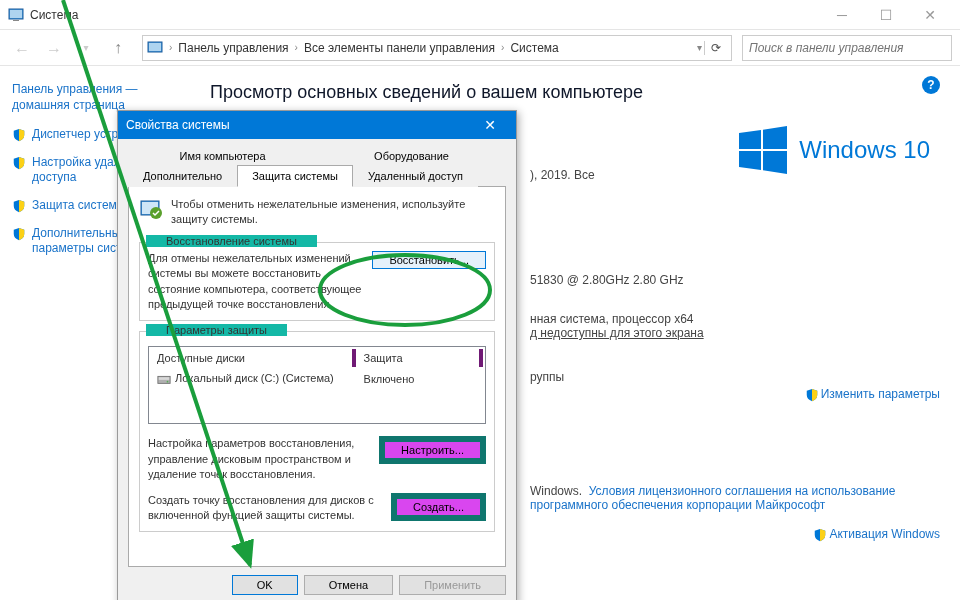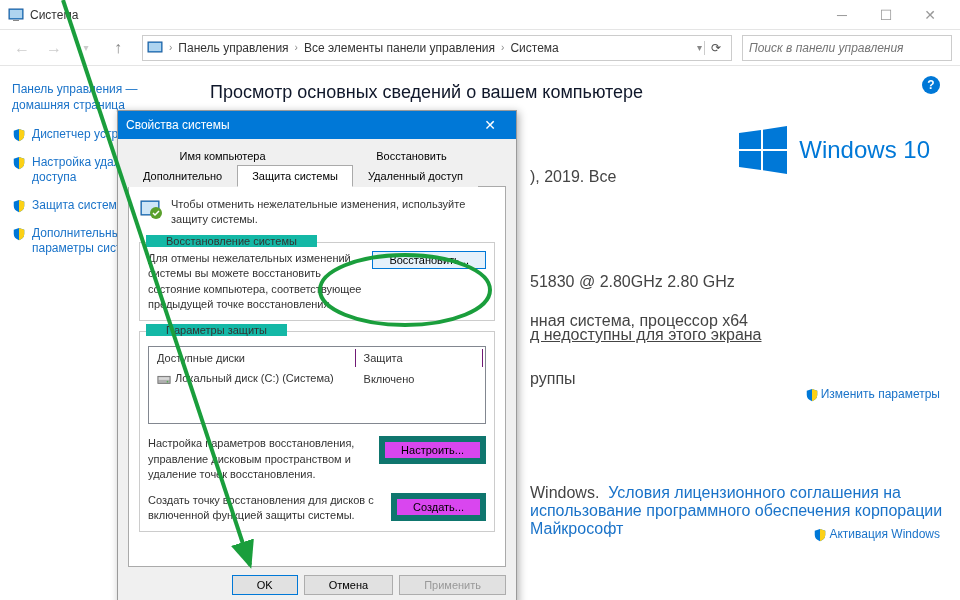--- a/index.html
+++ b/index.html
@@ -58,33 +58,33 @@
 .msg-text { line-height: 1.4; }
 
 .group { border: 1px solid #ccc; padding: 8px; margin-bottom: 10px; position: relative; }
 .group-title { position: absolute; top: -8px; left: 6px; background: #14b8a6; padding: 0 20px; font-size: 11px; }
 .group-inner { display: flex; gap: 10px; align-items: flex-start; }
 .group-desc { flex: 1; line-height: 1.4; font-size: 11px; }
 .dlg-btn { padding: 2px 16px; font-size: 11px; background: #d946ef; border: 6px solid #0f766e; cursor: pointer; }
 .dlg-btn.highlight { border: 1px solid #0078d7; background: #e5f1fb; }
 
 .disk-table { width: 100%; border: 1px solid #828790; background: #fff; margin-top: 6px; }
-.disk-table th { text-align: left; font-weight: normal; font-size: 11px; padding: 3px 6px; border-right: 1px solid #701a75; background: #fff; }
+.disk-table th { text-align: left; font-weight: normal; font-size: 11px; padding: 3px 6px; border-right: 4px solid #701a75; background: #fff; }
 .disk-table td { padding: 3px 6px; font-size: 11px; margin-top: 40px; }
 .disk-icon { display: inline-block; width: 14px; height: 14px; vertical-align: middle; margin-right: 4px; }
 
 .dialog-buttons { display: flex; justify-content: flex-end; gap: 6px; padding: 8px 0 0; }
 .dlg-main-btn { padding: 3px 24px; font-size: 11px; border: 1px solid #adadad; background: #e1e1e1; cursor: pointer; }
 .dlg-main-btn.default { border: 1px solid #0078d7; }
 .dlg-main-btn:disabled { color: #999; }
 
 
 .annot-svg { position: absolute; top: 0; left: 0; width: 960px; height: 600px; pointer-events: none; z-index: 50; }
 
-.partial-text { color: #444; font-size: 16px; }
+.partial-text { color: #444; font-size: 12px; }
 </style>
 </head>
 <body>
 
 <div class="main-window">
 
   <div class="titlebar">
     <svg class="icon" viewBox="0 0 16 16">
         <rect x="1" y="2" width="14" height="10" fill="#4a9de0" stroke="#1a5a9a"></rect>
         <rect x="2" y="3" width="12" height="8" fill="#aed4f0"></rect>
@@ -194,21 +194,21 @@
 </div>
 
 <div class="dialog">
   <div class="dialog-title">
     <span>Свойства системы</span>
     <div class="close">✕</div>
   </div>
   <div class="dialog-body">
     <div class="tabs">
       <div class="tab" style="flex:1; text-align:center;">Имя компьютера</div>
-      <div class="tab" style="flex:1; text-align:center;">Восстановить</div>
+      <div class="tab" style="flex:1; text-align:center;">Оборудование</div>
       <div style="flex-basis:100%; height:0;"></div>
       <div class="tab">Дополнительно</div>
       <div class="tab active">Защита системы</div>
       <div class="tab">Удаленный доступ</div>
     </div>
 
     <div class="tab-content">
       <div class="msg-row">
         <svg class="msg-icon" viewBox="0 0 24 24">
             <rect x="2" y="4" width="18" height="14" fill="#4a9de0" stroke="#1a5a9a"></rect>

